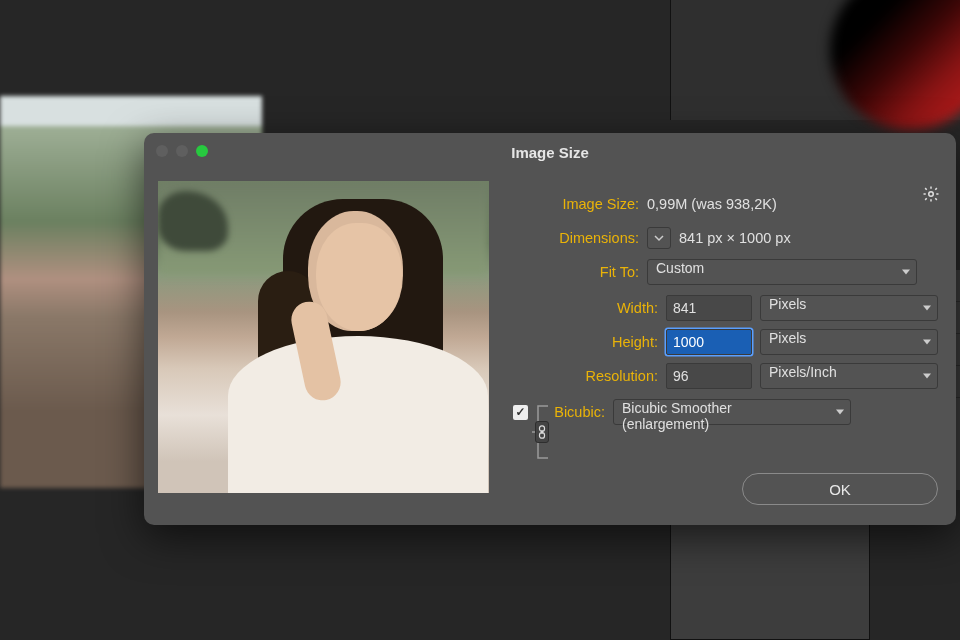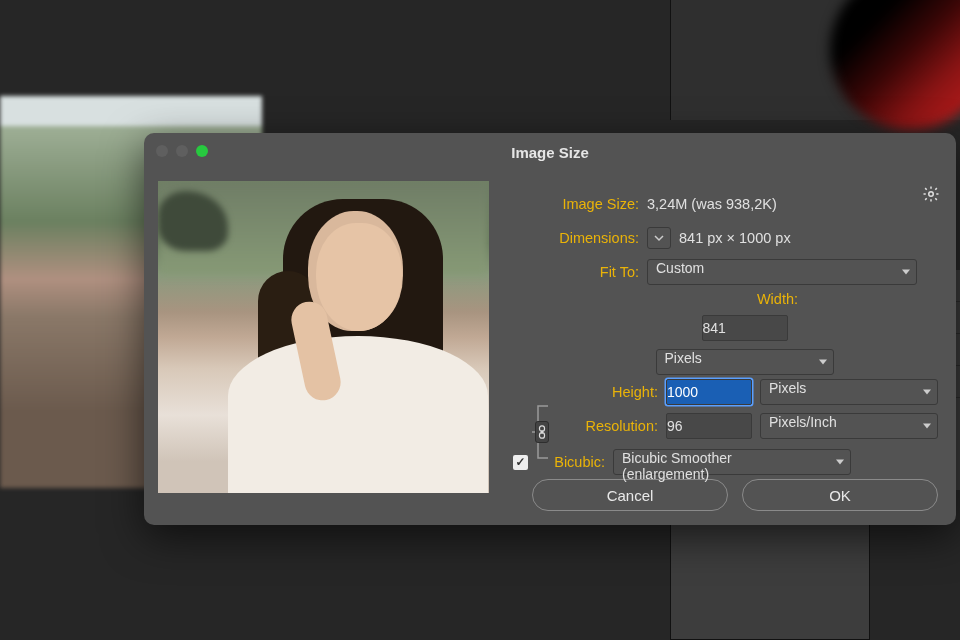--- a/index.html
+++ b/index.html
@@ -189,21 +189,21 @@
   .select.fitto { width: 270px; }
   .select.unit  { width: 178px; }
   .select.method{ width: 238px; }
 
   input[type=text] {
     background: #484848;
     border: 1px solid #3a3a3a;
     height: 26px;
     width: 86px;
     color: #e0e0e0;
-    padding: 0 0;
+    padding: 0 6px;
     font-size: 14px;
     border-radius: 2px;
   }
   input[type=text].highlighted {
     background: #1a5fb4;
     color: #fff;
     box-shadow: 0 0 0 1.5px #5a9fff;
   }
 
   .link-bracket {
@@ -307,21 +307,21 @@
     <div class="form">
       <div class="gear">
         <svg width="18" height="18" viewBox="0 0 24 24" fill="none" stroke="#e0e0e0" stroke-width="2">
           <circle cx="12" cy="12" r="3"></circle>
             <path d="M12 2v3M12 19v3M4.2 4.2l2.1 2.1M17.7 17.7l2.1 2.1M2 12h3M19 12h3M4.2 19.8l2.1-2.1M17.7 6.3l2.1-2.1"></path>
         </svg>
       </div>
 
       <div class="row">
         <div class="label">Image Size:</div>
-        <div class="value">3,24M (was 938,2K)</div>
+        <div class="value">0,99M (was 938,2K)</div>
       </div>
 
       <div class="row">
         <div class="label">Dimensions:</div>
         <div class="dim-btn">
           <svg width="10" height="10" viewBox="0 0 10 10">
               <path d="M1 3 L5 7 L9 3" fill="none" stroke="#ccc" stroke-width="1.5"></path>
             </svg>
         </div>
         <div class="value">841 px  ×  1000 px</div>
@@ -339,21 +339,21 @@
           <path d="M16 2 H6 V54 H16 M6 28 H0" fill="none" stroke="#9a9a9a" stroke-width="1.5"></path>
         </svg>
         <div class="link-icon">
           <svg width="8" height="14" viewBox="0 0 8 14" fill="none" stroke="#ddd" stroke-width="1.2">
             <rect x="1.5" y="0.8" width="5" height="5.5" rx="2.3"></rect>
               <rect x="1.5" y="7.7" width="5" height="5.5" rx="2.3"></rect>
               <line x1="4" y1="5" x2="4" y2="9"></line>
           </svg>
         </div>
 
-        <div class="row" style="margin-left:42px;flex-direction:column;">
+        <div class="row" style="margin-left:42px;">
           <div class="label offset">Width:</div>
           <input type="text" value="841" style="">
           <div class="select-wrap">
             <div class="select unit">Pixels</div>
           </div>
         </div>
 
         <div class="row" style="margin-left:42px;">
           <div class="label offset">Height:</div>
           <input type="text" class="highlighted" value="1000" style="">
@@ -373,18 +373,17 @@
 
       <div class="row check-row" style="margin-left:4px;">
         <div class="checkbox">✓</div>
         <div class="label">Bicubic:</div>
         <div class="select-wrap">
           <div class="select method">Bicubic Smoother (enlargement)</div>
         </div>
       </div>
 
       <div class="buttons">
-        <div class="btn">Cancel</div>
         <div class="btn">OK</div>
       </div>
     </div>
   </div>
 </div>
 
 </body></html>

